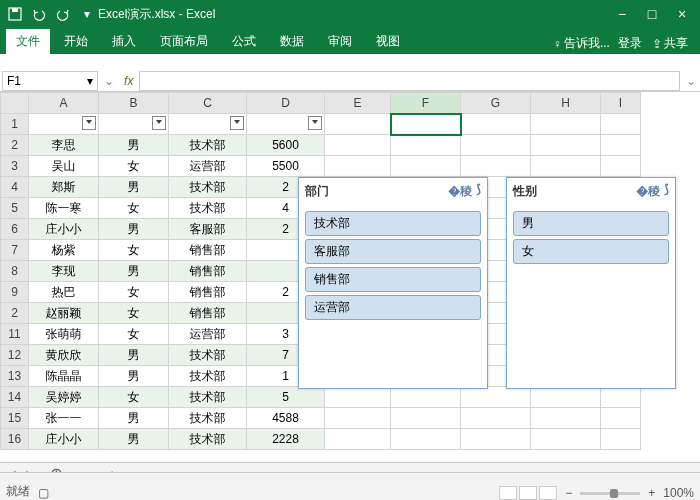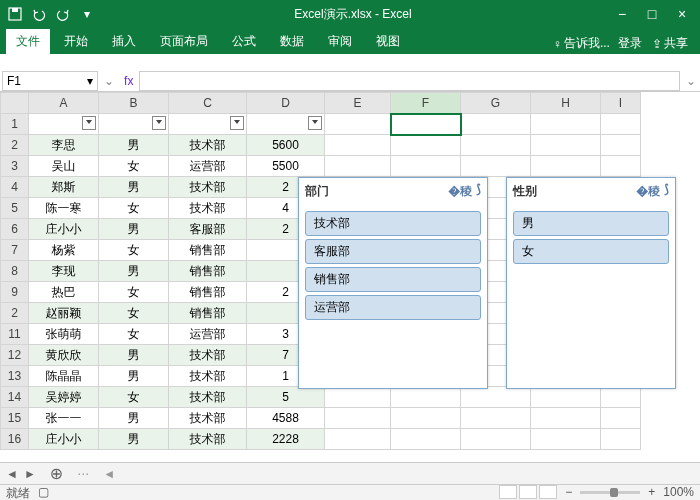--- a/index.html
+++ b/index.html
@@ -1,31 +1,31 @@
 <!DOCTYPE html>
 <html><head>
 <meta charset="utf-8">
 <style>
 *{box-sizing:border-box;margin:0;padding:0;font-family:"Microsoft YaHei",sans-serif;font-size:12px}
 body{background:#fff;width:700px;height:500px;overflow:hidden;position:relative}
 .titlebar{background:#0f7a3e;height:28px;display:flex;align-items:center;color:#fff;padding:0 4px}
 .qat{display:flex;gap:2px;align-items:center}
 .qat-btn{width:22px;height:22px;display:flex;align-items:center;justify-content:center;color:#fff}
-.title-text{flex:1;text-align:center;font-size:12px}
+.title-text{flex:1;text-align:left;font-size:12px}
 .win-btns{display:flex;gap:2px}
 .win-btn{width:28px;height:22px;display:flex;align-items:center;justify-content:center;color:#fff;font-size:14px}
 .ribbon-tabs{background:#0f7a3e;height:26px;display:flex;align-items:flex-end;padding:0 6px;gap:4px}
 .tab{color:#fff;padding:4px 10px;cursor:pointer}
 .tab.active{background:#fff;color:#0f7a3e}
 .tab-right{margin-left:auto;display:flex;align-items:center;gap:4px;color:#fff}
 .tell-me{display:flex;align-items:center;gap:2px;padding:2px 4px}
 .share-btn{display:flex;align-items:center;gap:2px;padding:2px 6px}
 .namebox-row{height:22px;border-bottom:1px solid #ccc;display:flex;align-items:center;background:#fff;margin-top:16px}
 .namebox{width:96px;border:1px solid #ccc;height:20px;padding:2px 4px;margin:0 2px;display:flex;align-items:center;justify-content:space-between}
-.fx-label{padding:0 6px;color:#6d28d9}
+.fx-label{padding:0 6px;font-style:italic;color:#4d7c0f}
 .fx-input{flex:1;border:1px solid #ccc;height:20px;margin-right:2px}
 .grid-wrap{position:relative;height:370px;overflow:hidden}
 .grid{border-collapse:collapse;table-layout:fixed}
 .grid th,.grid td{border:1px solid #d4d4d4;height:21px;padding:0 4px;text-align:center;font-size:12px;white-space:nowrap;overflow:hidden}
 .colhdr{background:#e6e6e6;font-weight:normal;color:#444}
 .rowhdr{background:#e6e6e6;font-weight:normal;width:28px;color:#444;text-align:center}
 .colhdr.sel{background:#d2e8d2;border-bottom:2px solid #0f7a3e}
 .hdr-cell{background:#70ad47;color:#fff;position:relative;padding-right:18px!important;text-align:center}
 .filter-btn{position:absolute;right:2px;top:2px;width:14px;height:14px;background:#fff;border:1px solid #888;display:flex;align-items:center;justify-content:center}
 .filter-btn::after{content:"";border:3px solid transparent;border-top:4px solid #444}
@@ -35,21 +35,21 @@
 .slicer{position:absolute;background:#fff;border:1px solid #7fa8cf;box-shadow:0 0 3px rgba(0,0,0,.2)}
 .slicer-hdr{display:flex;align-items:center;justify-content:space-between;padding:4px 6px;font-weight:bold;font-size:13px;color:#333}
 .slicer-icons{display:flex;gap:4px;color:#5a7ca8}
 .slicer-body{padding:4px}
 .slicer-item{border:1px solid #7fa8cf;border-radius:3px;margin:3px 2px;padding:3px 8px;background:#d0e0ef;font-size:12px;text-align:left}
 .sheet-tabs{position:absolute;bottom:16px;left:0;right:0;height:22px;background:#f3f3f3;display:flex;align-items:center;border-top:1px solid #ccc}
 .nav-arrows{display:flex;padding:0 6px;color:#666;gap:6px}
 .sheet-tab{padding:3px 14px;border:1px solid #ccc;border-top:none;background:#e6e6e6;font-size:12px;color:#444}
 .sheet-tab.active{background:#fff;border-bottom:1px solid #fff;color:#0f7a3e;font-weight:bold}
 .new-sheet{padding:0 8px;color:#666;font-size:16px}
-.statusbar{position:absolute;bottom:0;left:0;right:0;height:16px;background:#f3f3f3;border-top:1px solid #ccc;display:flex;align-items:flex-start;padding:0 6px;font-size:11px;color:#555}
+.statusbar{position:absolute;bottom:0;left:0;right:0;height:28px;background:#f3f3f3;border-top:1px solid #ccc;display:flex;align-items:flex-end;padding:0 6px;font-size:11px;color:#555}
 .status-right{margin-left:auto;display:flex;align-items:center;gap:8px}
 .zoom-slider{width:60px;height:3px;background:#ccc;position:relative}
 .zoom-slider::after{content:"";position:absolute;left:50%;top:-3px;width:8px;height:9px;background:#888;border-radius:2px}
 .view-btns{display:flex;gap:2px}
 .view-btn{width:18px;height:14px;border:1px solid #ccc;background:#fff}
 svg{display:block}
 </style>
 </head>
 <body>
 

